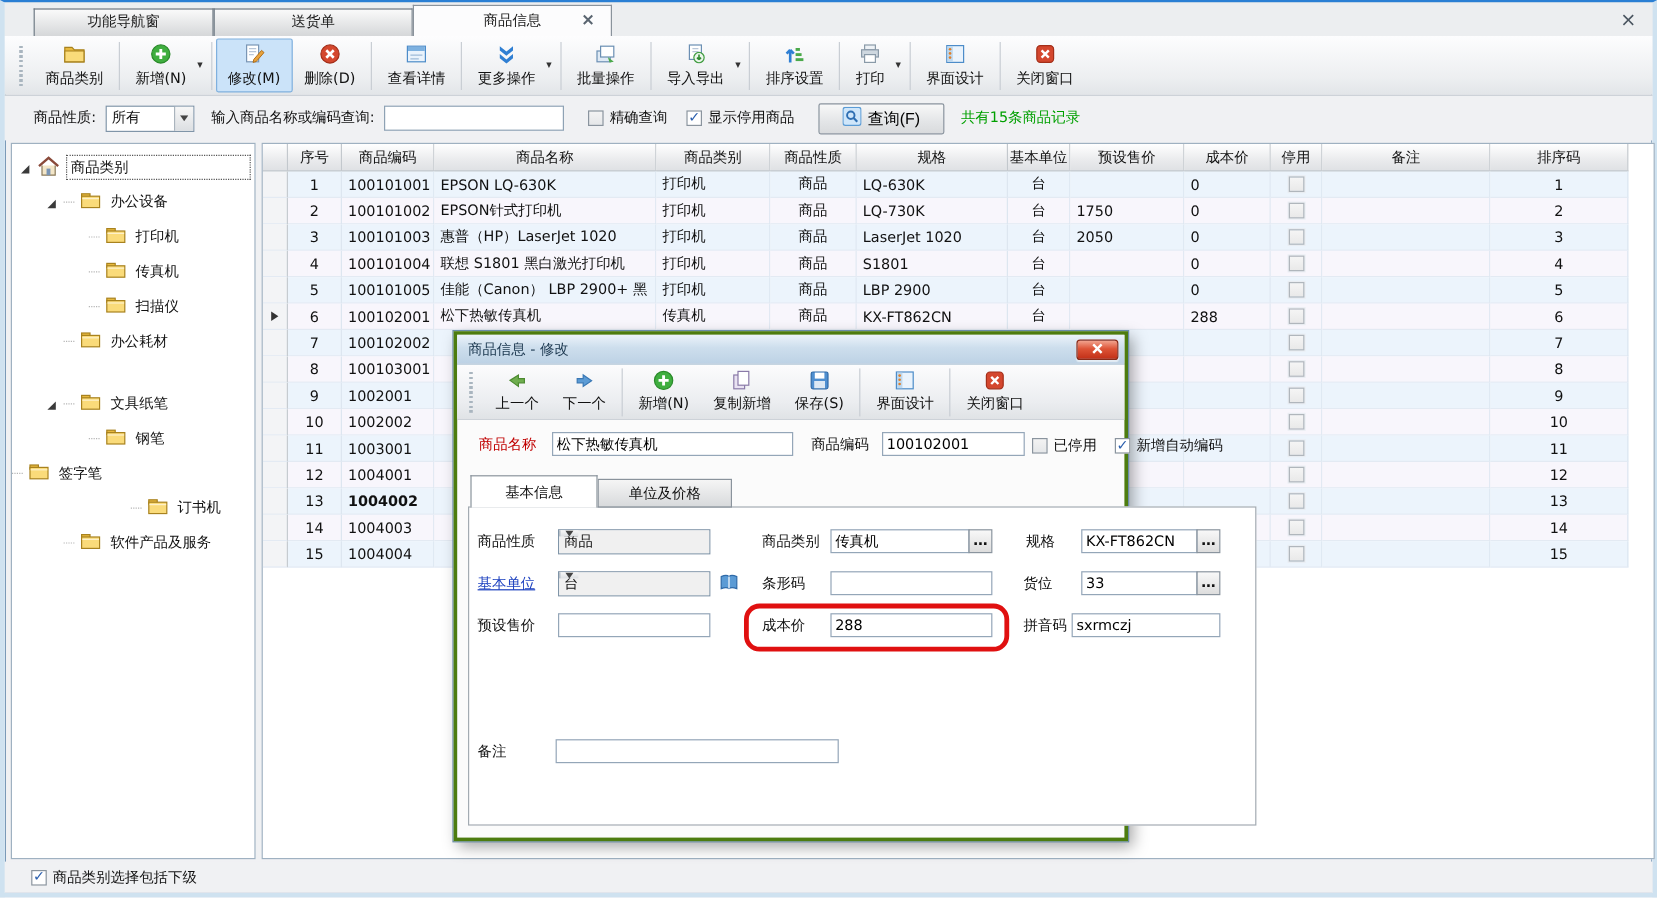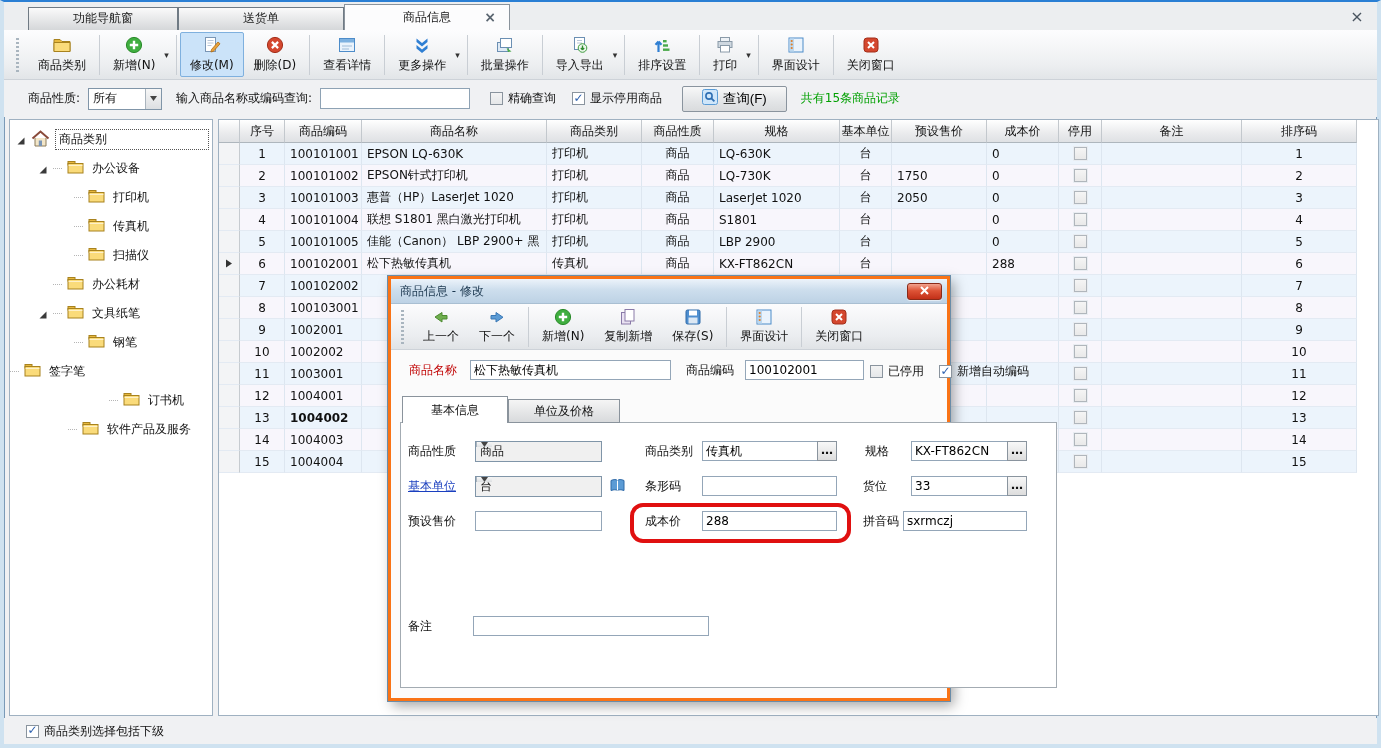--- a/index.html
+++ b/index.html
@@ -49,21 +49,21 @@
   .trow{display:flex;height:22px}
   .td{border-right:1px solid #dde6f0;border-bottom:1px solid #e3eaf3;display:flex;align-items:center;padding:0 5px;overflow:hidden;white-space:nowrap;flex:none}
   .td.center{justify-content:center;padding:0}
   .td.ind{background:#f3f4f6;border-right:1px solid #c6cbd0;justify-content:center;padding:0}
   .trow.odd .td:not(.ind){background:#ecf4fc}
   .trow.even .td:not(.ind){background:#f8f6fc}
   .cb.grid{width:13px;height:13px;border:1px solid #b0b6bc;background:linear-gradient(#f5f5f5,#e9e9e9);box-shadow:0 0 0 1px #e9edf2}
   
   .statusbar{position:absolute;left:0;right:0;bottom:0;height:26px;background:#f0f1f3;display:flex;align-items:center;padding-left:22px}
   
-  .dialog{position:absolute;left:384px;top:274px;width:562px;height:425px;background:#fbfbfb;border:3px solid #f97316;box-shadow:0 0 0 1px #6a8ca8,4px 5px 12px rgba(0,0,0,.35)}
+  .dialog{position:absolute;left:374px;top:274px;width:562px;height:425px;background:#fbfbfb;border:3px solid #4d7c0f;box-shadow:0 0 0 1px #6a8ca8,4px 5px 12px rgba(0,0,0,.35)}
   .dlg-title{height:25px;background:linear-gradient(#ecf3fa,#cddeed 45%,#bdd2e5);border-bottom:1px solid #a9bfd2;display:flex;align-items:center;padding-left:9px;color:#1c3850}
   .dlg-close{margin-left:auto;margin-right:5px;width:35px;height:17px;border:1px solid #8a2a18;border-radius:3px;background:linear-gradient(#f2a38e,#dd5336 45%,#c23018);display:flex;align-items:center;justify-content:center;box-shadow:0 1px 1px rgba(255,255,255,.6)}
   .dlg-toolbar{height:46px;background:linear-gradient(#fcfcfd,#ebedf0 70%,#e0e3e6);border-bottom:1px solid #cdd2d8;display:flex;align-items:center;padding-left:10px}
   .dlg-toolbar .tb-btn{height:42px}
   .frow{position:absolute;left:0;right:0;height:24px}
   .frow>*{position:absolute;top:0}
   .flbl{line-height:21px;white-space:nowrap}
   .flbl.red{color:#c00000}
   .flbl.blue{color:#1a3fbf;text-decoration:underline}
   .f-in{height:20px;border:1px solid #94a6b8;background:#fff;font:inherit;padding:0 3px}
@@ -308,21 +308,21 @@
       <div class="tree-row" style="padding-left: 28px;">
         <span class="exp"></span>
         <span class="stub"></span>
         <span><svg width="17" height="14" viewBox="0 0 17 14">
             <rect x="1" y="1.5" width="7" height="3.5" fill="#e8b93e" stroke="#a8821e"></rect>
             <rect x="1" y="3.5" width="15" height="9.5" fill="#fadb7a" stroke="#a8821e"></rect>
             <path d="M1.5 5.5h14" stroke="#fff" opacity=".6"></path>
           </svg></span>
         <span class="tree-label">办公耗材</span>
       </div>
-      <div class="tree-row" style="padding-left: 28px;">
+      <div class="tree-row" style="padding-left: 28px; margin-top: 23px;">
         <span class="exp"><svg width="10" height="10" viewBox="0 0 10 10">
             <path d="M8.5 1.5v7h-7z" fill="#3a3a3a"></path>
           </svg></span>
         <span class="stub"></span>
         <span><svg width="17" height="14" viewBox="0 0 17 14">
             <rect x="1" y="1.5" width="7" height="3.5" fill="#e8b93e" stroke="#a8821e"></rect>
             <rect x="1" y="3.5" width="15" height="9.5" fill="#fadb7a" stroke="#a8821e"></rect>
             <path d="M1.5 5.5h14" stroke="#fff" opacity=".6"></path>
           </svg></span>
         <span class="tree-label">文具纸笔</span>
@@ -347,21 +347,21 @@
       </div>
       <div class="tree-row" style="padding-left: 99px; align-items: center;">
         <span class="stub"></span>
         <span><svg width="17" height="14" viewBox="0 0 17 14">
             <rect x="1" y="1.5" width="7" height="3.5" fill="#e8b93e" stroke="#a8821e"></rect>
             <rect x="1" y="3.5" width="15" height="9.5" fill="#fadb7a" stroke="#a8821e"></rect>
             <path d="M1.5 5.5h14" stroke="#fff" opacity=".6"></path>
           </svg></span>
         <span class="tree-label">订书机</span>
       </div>
-      <div class="tree-row" style="padding-left: 28px; justify-content: center;">
+      <div class="tree-row" style="padding-left: 28px;">
         <span class="exp"></span>
         <span class="stub"></span>
         <span><svg width="17" height="14" viewBox="0 0 17 14">
             <rect x="1" y="1.5" width="7" height="3.5" fill="#e8b93e" stroke="#a8821e"></rect>
             <rect x="1" y="3.5" width="15" height="9.5" fill="#fadb7a" stroke="#a8821e"></rect>
             <path d="M1.5 5.5h14" stroke="#fff" opacity=".6"></path>
           </svg></span>
         <span class="tree-label">软件产品及服务</span>
       </div>
     </div>

